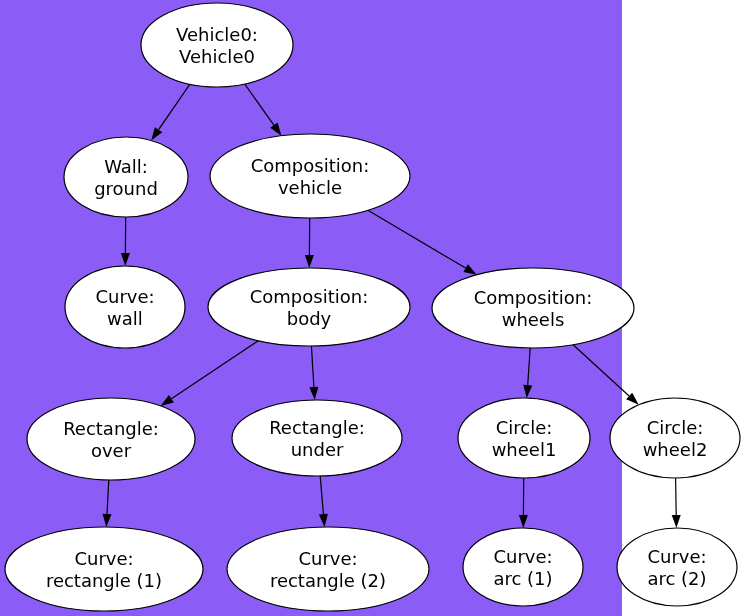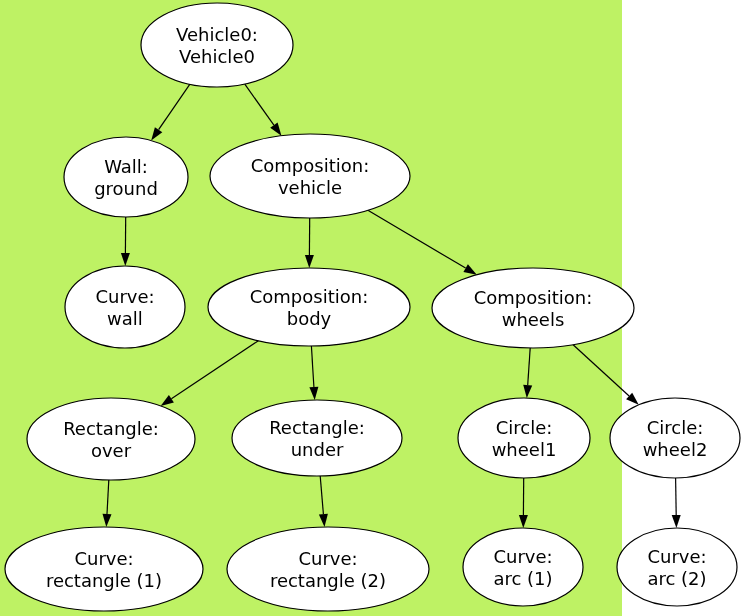--- a/index.html
+++ b/index.html
@@ -7,21 +7,21 @@
     padding: 0;
     background: #ffffff;
     width: 745px;
     height: 616px;
     overflow: hidden;
   }
   .canvas {
     position: relative;
     width: 622px;
     height: 616px;
-    background: #bef264;
+    background: #8b5cf6;
   }
   svg text {
     font-family: "DejaVu Sans", "Liberation Sans", sans-serif;
     font-size: 18px;
     text-anchor: middle;
   }
 </style>
 </head>
 <body>
 

